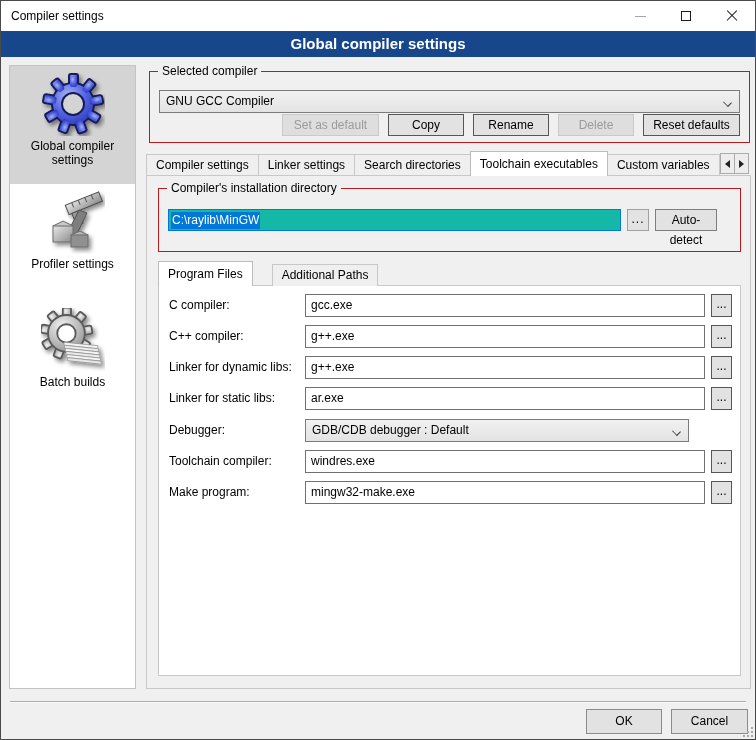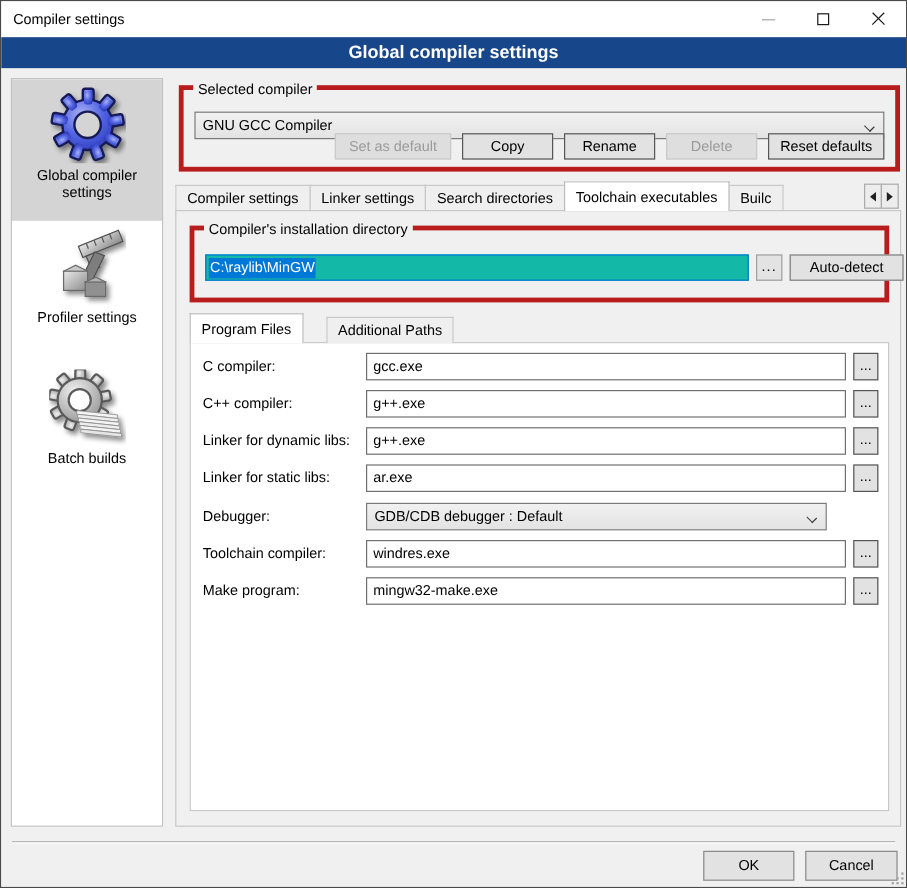--- a/index.html
+++ b/index.html
@@ -26,21 +26,21 @@
   .content { position:absolute; left:0; top:56px; right:0; bottom:0; background:#F0F0F0; }
 
   
   .sidebar { position:absolute; left:8px; top:8px; width:127px; height:624px; background:#fff; border:1px solid #C3C3C3; overflow:hidden; }
   .sb-item { height:118px; text-align:center; padding-top:6px; cursor:default; }
   .sb-item.selected { background:#D4D4D4; }
   .sb-item .sb-icon { display:block; margin:0 auto; }
   .sb-label { display:block; margin-top:3px; line-height:14px; font-size:12px; }
 
   
-  .group { position:absolute; border:4px solid #b91c1c; }
+  .group { position:absolute; border:1px solid #b91c1c; }
   .group > .group-label { position:absolute; top:-8px; left:8px; background:#F0F0F0; padding:0 4px; font-size:12px; }
 
   .group-selcomp { left:148px; top:14px; width:601px; height:72px; }
 
   
   .combo { position:relative; background:linear-gradient(#F1F1F1,#E3E3E3); border:1px solid #7B7B7B; height:23px; line-height:21px; padding-left:6px; cursor:default; }
   .combo .chev { position:absolute; right:7px; top:8px; width:8px; height:8px; }
   .chev::before { content:""; position:absolute; left:0; top:0; width:6px; height:6px; border-right:1.4px solid #3B3B3B; border-bottom:1.4px solid #3B3B3B; transform:rotate(45deg) scale(1,.8); }
   .combo-top { position:absolute; left:9px; top:18px; right:9px; }
 
@@ -60,21 +60,21 @@
   .tri-r { width:0; height:0; border:4px solid transparent; border-left:5px solid #222; margin-right:-4px; }
 
   .tabpage { position:absolute; left:145px; top:118px; width:605px; height:514px; background:#F0F0F0; border:1px solid #C8C8C8; z-index:2; }
 
   
   .group-instdir { left:11px; top:12px; width:583px; height:64px; }
   .path-input { position:absolute; left:9px; top:20px; width:453px; height:22px; background:#14b8a6; border:1px solid #0078D7; line-height:20px; padding-left:2px; white-space:nowrap; overflow:hidden; }
   .sel-text { background:#0078D7; color:#fff; padding:1px 1px 2px 1px; }
   .browse-btn { position:absolute; width:22px; height:22px; background:#E3E3E3; border:1px solid #9F9F9F; text-align:center; line-height:18px; letter-spacing:1px; }
   .bb-instdir { left:468px; top:20px; }
-  .autodetect-btn { position:absolute; left:496px; top:20px; width:95px; height:22px; border-color:#7E7E7E; }
+  .autodetect-btn { position:absolute; left:496px; top:20px; width:62px; height:22px; border-color:#7E7E7E; }
   .note { position:absolute; left:9px; top:47px; right:1px; color:#900000; white-space:nowrap; overflow:hidden; }
 
   
   .inner-tabs { position:absolute; left:11px; top:86px; display:flex; align-items:flex-end; height:24px; z-index:2;gap:20px; }
   .inner-page { position:absolute; left:11px; top:109px; width:583px; height:391px; background:#FFFFFF; border:1px solid #C8C8C8; }
 
   .frow { position:absolute; left:0; width:100%; height:23px; }
   .frow .flabel { position:absolute; left:10px; top:4px; }
   .ftext { position:absolute; left:146px; top:0; width:400px; height:23px; background:#fff; border:1px solid #707070; line-height:21px; padding-left:5px; white-space:nowrap; overflow:hidden; }
   .fbrowse { position:absolute; left:552px; top:0; width:21px; height:23px; line-height:19px; }
@@ -233,20 +233,21 @@
         <div class="btn disabled w76">Delete</div>
         <div class="btn w96">Reset defaults</div>
       </div>
     </div>
 
     <div class="tabs">
       <div class="tab">Compiler settings</div>
       <div class="tab">Linker settings</div>
       <div class="tab">Search directories</div>
       <div class="tab active">Toolchain executables</div>
+      <div class="tab">Custom variables</div>
       <div class="tab">Builc</div>
     </div>
     <div class="tab-scroll">
       <div class="tsbtn">
           <span class="tri-l"></span>
         </div>
       <div class="tsbtn">
           <span class="tri-r"></span>
         </div>
     </div>

